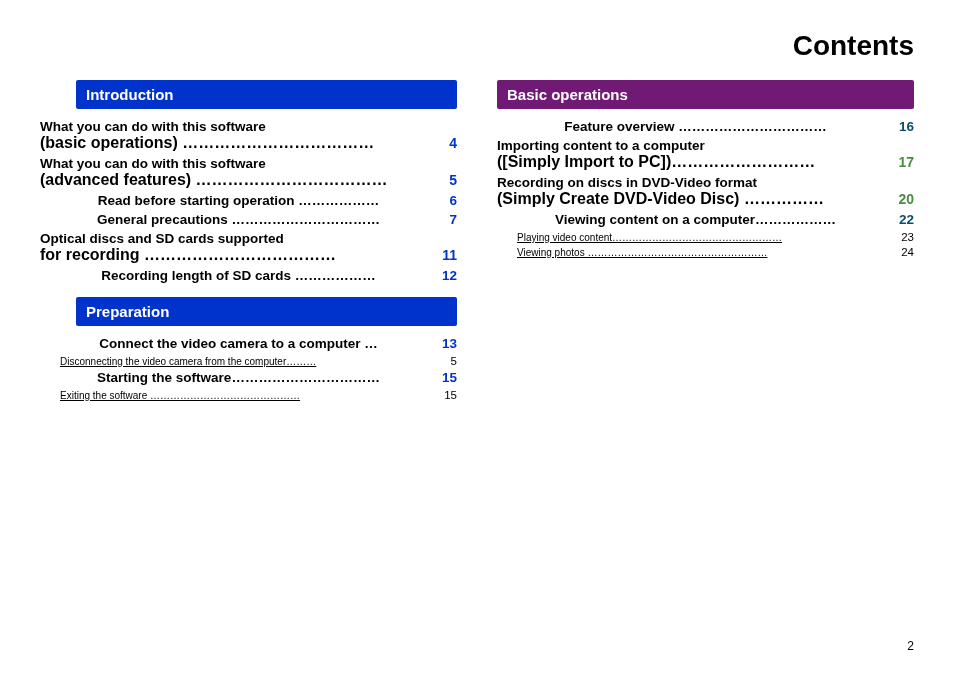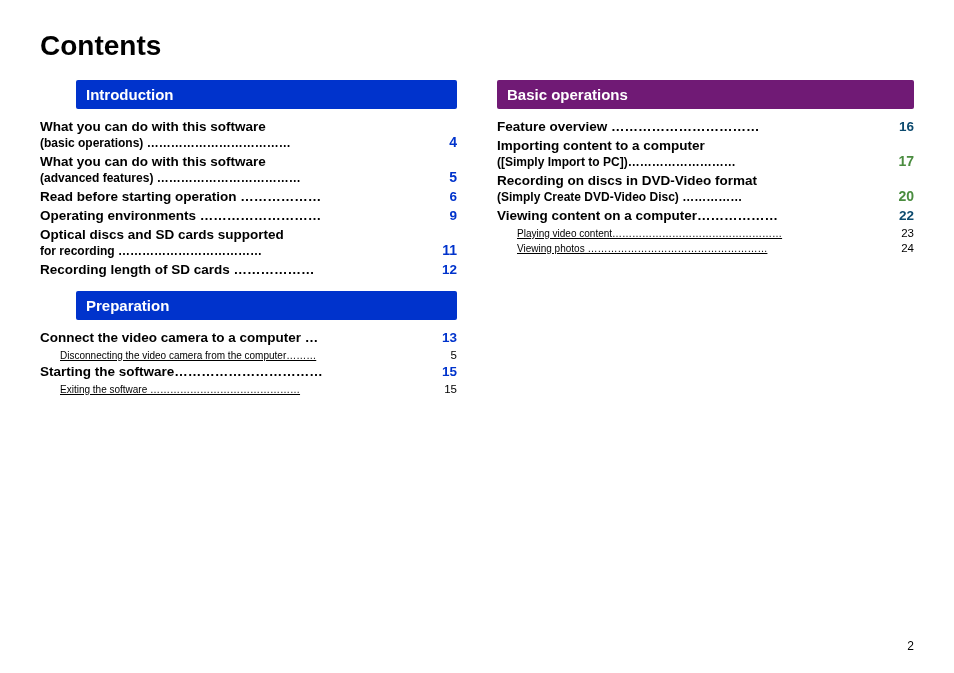--- a/index.html
+++ b/index.html
@@ -16,20 +16,21 @@
       padding: 30px 40px;
       color: #000000;
       font-size: 14px;
     }
 
     .page-title {
       font-size: 28px;
       font-weight: bold;
       margin-bottom: 18px;
       color: #000;
+      text-align: right;
     }
 
     .two-col {
       display: flex;
       gap: 40px;
     }
 
     .col-left {
       flex: 1;
     }
@@ -60,20 +61,21 @@
       display: flex;
       justify-content: space-between;
       align-items: baseline;
       margin-bottom: 4px;
       font-size: 13.5px;
     }
 
     .toc-entry .entry-text {
       flex: 1;
       font-weight: bold;
+      text-align: center;
     }
 
     .toc-entry .page-num {
       font-weight: bold;
       color: #0033cc;
       min-width: 20px;
       text-align: right;
     }
 
     .toc-entry .page-num.green {
@@ -90,21 +92,21 @@
     }
 
     .multi-line-entry .line2-row {
       display: flex;
       justify-content: space-between;
       align-items: baseline;
     }
 
     .multi-line-entry .line2 {
       font-weight: bold;
-      font-size: 12px;
+      font-size: 16px;
       flex: 1;
     }
 
     .multi-line-entry .page-num {
       font-weight: bold;
       color: #0033cc;
       min-width: 20px;
       text-align: right;
     }
 
@@ -169,25 +171,25 @@
         <span class="line2">(advanced features)  ………………………………</span>
         <span class="page-num">5</span>
       </div>
     </div>
 
     <div class="toc-entry">
       <span class="entry-text">Read before starting operation  ………………</span>
       <span class="page-num">6</span>
     </div>
 
-
-    <div class="toc-entry">
-      <span class="entry-text">Operating environments ………………………</span>
-      <span class="page-num">9</span>
-    </div>
+    <div class="toc-entry">
+      <span class="entry-text">General precautions ……………………………</span>
+      <span class="page-num">7</span>
+    </div>
+
 
     <div class="multi-line-entry">
       <div class="line1">Optical discs and SD cards supported</div>
       <div class="line2-row">
         <span class="line2">for recording  ………………………………</span>
         <span class="page-num">11</span>
       </div>
     </div>
 
     <div class="toc-entry">

